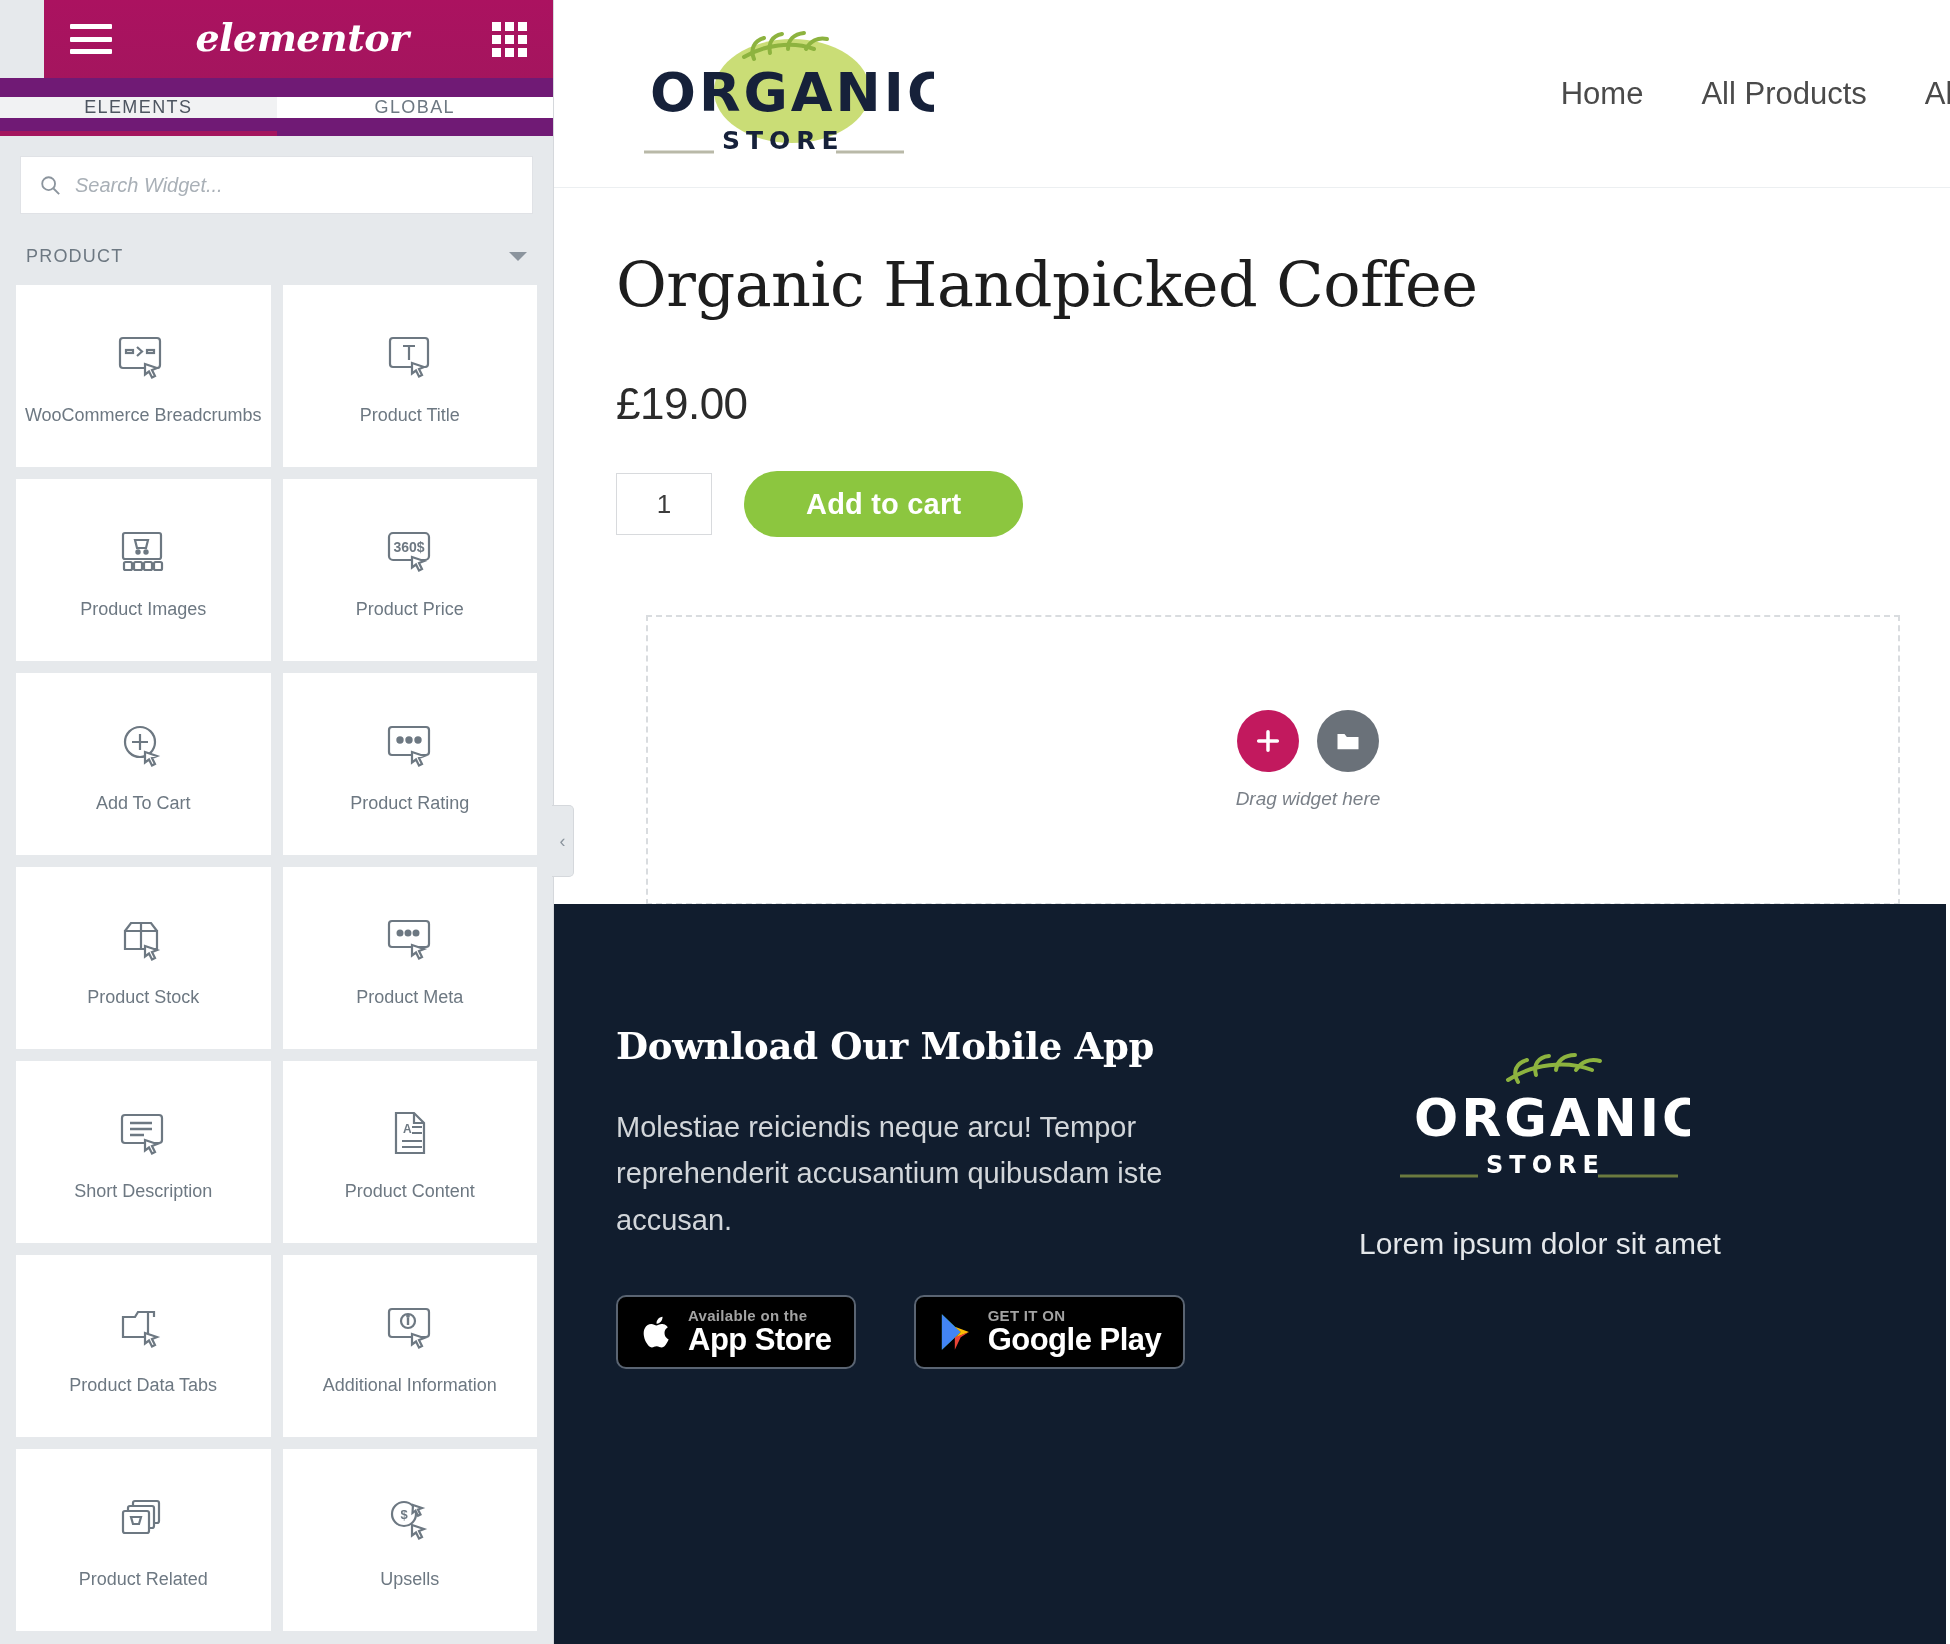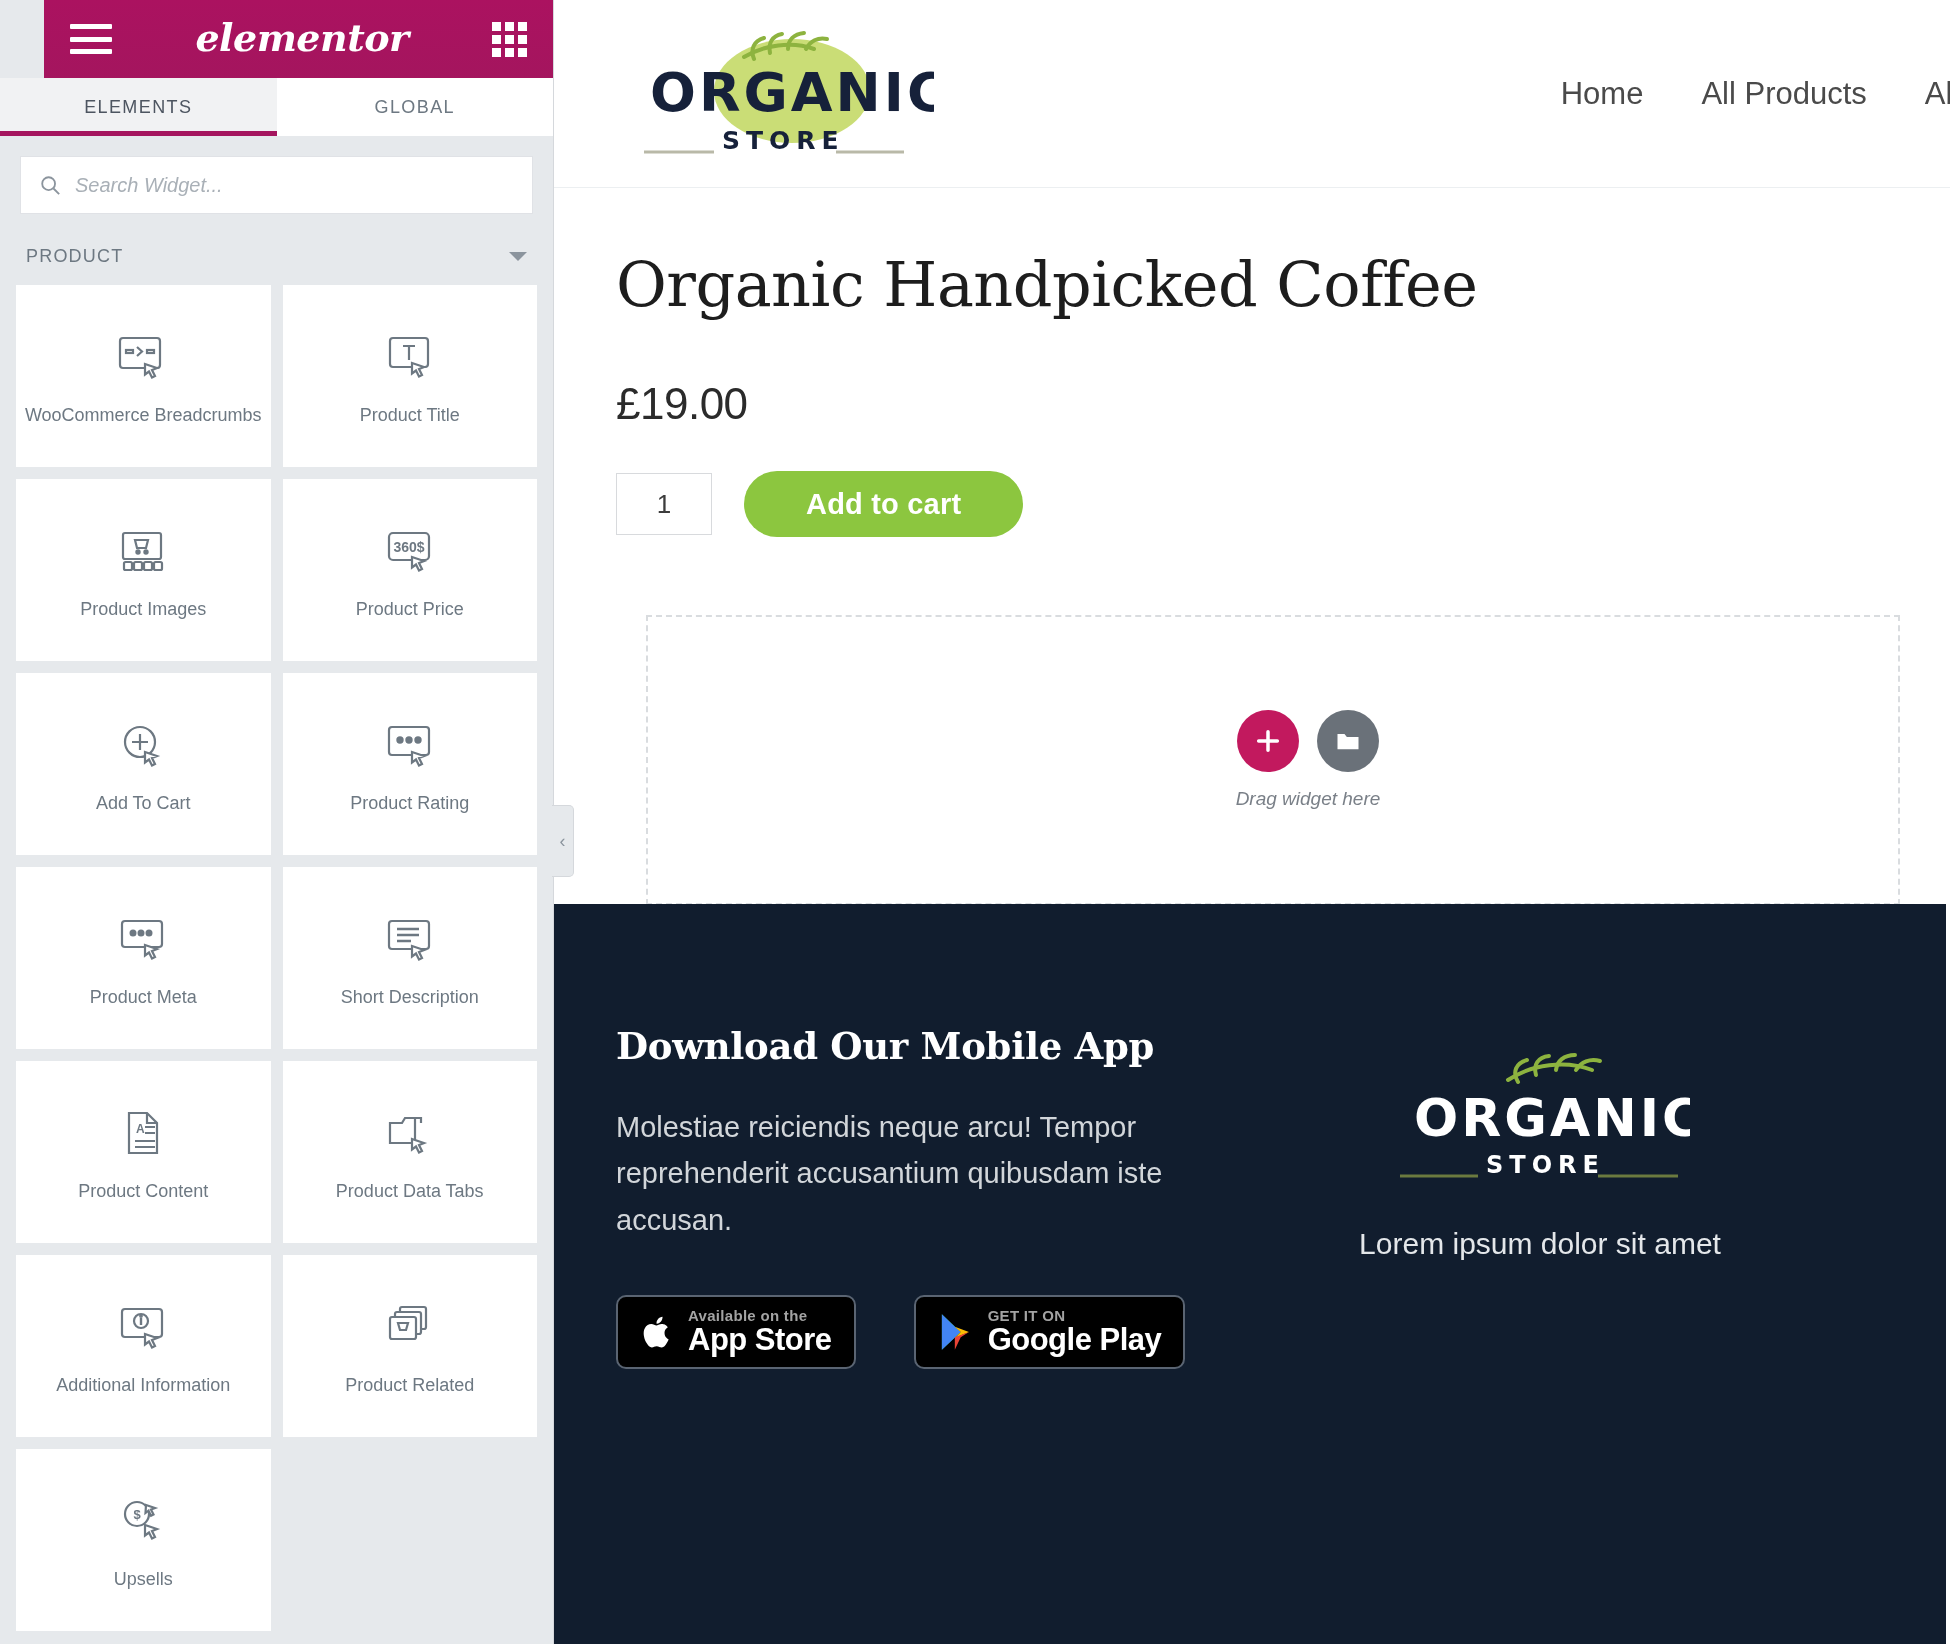--- a/index.html
+++ b/index.html
@@ -37,21 +37,21 @@
     font-family: "DejaVu Serif", serif;
     font-style: italic;
     font-size: 38px;
     font-weight: 700;
     letter-spacing: -0.5px;
     transform: translateY(-2px);
   }
   .grid-icon { display: grid; grid-template-columns: repeat(3, 9px); grid-template-rows: repeat(3, 9px); gap: 4px; cursor:pointer; }
   .grid-icon i { display:block; width:9px; height:9px; background:#fff; }
 
-  .panel-tabs { display: flex; height: 58px; background: #a3a3a3; position: relative; }
+  .panel-tabs { display: flex; height: 58px; background: #701a75; position: relative; align-items: center; }
   .panel-tab {
     flex: 1;
     display: flex; align-items: center; justify-content: center;
     font-size: 18px; letter-spacing: 1.4px; color: #6d7882;
     cursor: pointer;
     background: #f1f2f3;
   }
   .panel-tab.active { background: #f1f2f3; color: #4d5560; }
   .panel-tab.global { background: #ffffff; }
   .tab-underline { position:absolute; left:0; bottom:0; width: 277px; height: 5px; background: #a4155e; }
@@ -311,20 +311,30 @@
             <rect x="7" y="6" width="40" height="28" rx="3"></rect>
             <circle cx="18" cy="19" r="2.6" fill="#6d7882"></circle>
             <circle cx="27" cy="19" r="2.6" fill="#6d7882"></circle>
             <circle cx="36" cy="19" r="2.6" fill="#6d7882"></circle>
             <path d="M30 31l12 4-5 2 3 6-3 1.5-3-6-4 3z" fill="#fff"></path>
           </svg>
         </div>
         <div class="wlabel">Product Rating</div>
       </div>
 
+      <div class="widget-card">
+        <div class="wicon">
+          <svg width="56" height="50" viewBox="0 0 56 50" fill="none" stroke="#6d7882" stroke-width="2.2">
+            <path d="M10 16h32v18H10z"></path>
+            <path d="M10 16l6-8h20l6 8M26 8v26"></path>
+            <path d="M30 31l12 4-5 2 3 6-3 1.5-3-6-4 3z" fill="#fff"></path>
+          </svg>
+        </div>
+        <div class="wlabel">Product Stock</div>
+      </div>
 
       <div class="widget-card">
         <div class="wicon">
           <svg width="56" height="50" viewBox="0 0 56 50" fill="none" stroke="#6d7882" stroke-width="2.2">
             <rect x="7" y="6" width="40" height="26" rx="3"></rect>
             <circle cx="18" cy="18" r="2.4" fill="#6d7882"></circle>
             <circle cx="26" cy="18" r="2.4" fill="#6d7882"></circle>
             <circle cx="34" cy="18" r="2.4" fill="#6d7882"></circle>
             <path d="M30 30l12 4-5 2 3 6-3 1.5-3-6-4 3z" fill="#fff"></path>
           </svg>

